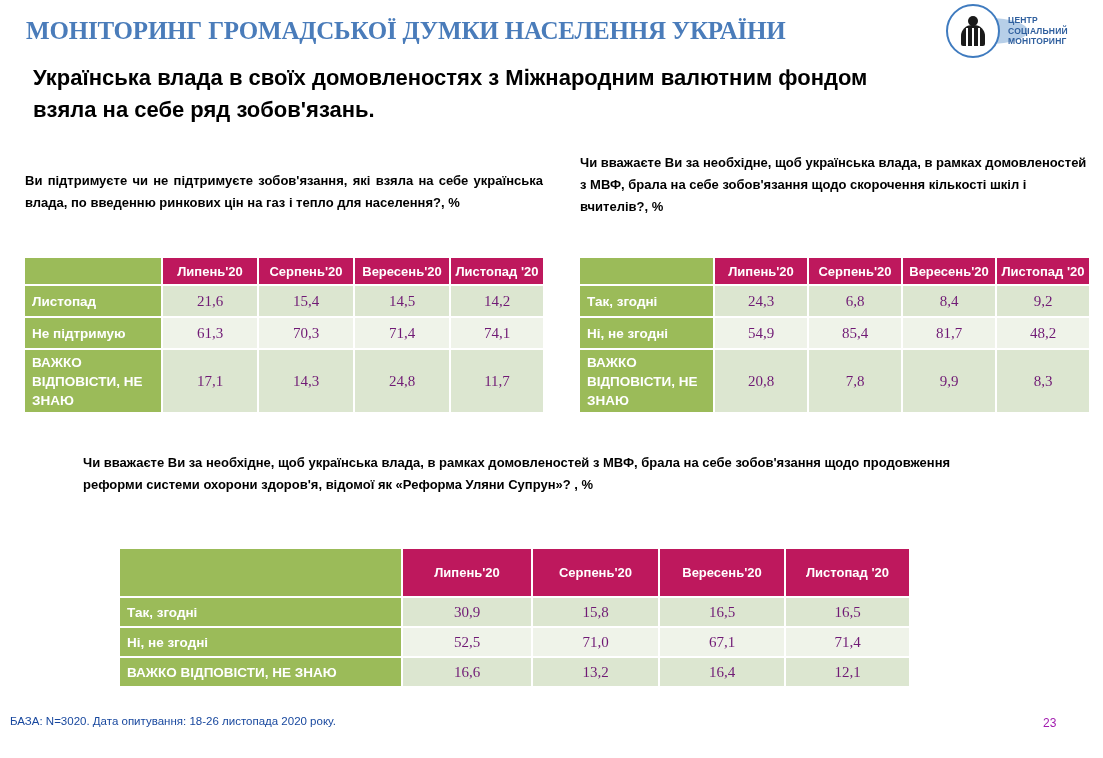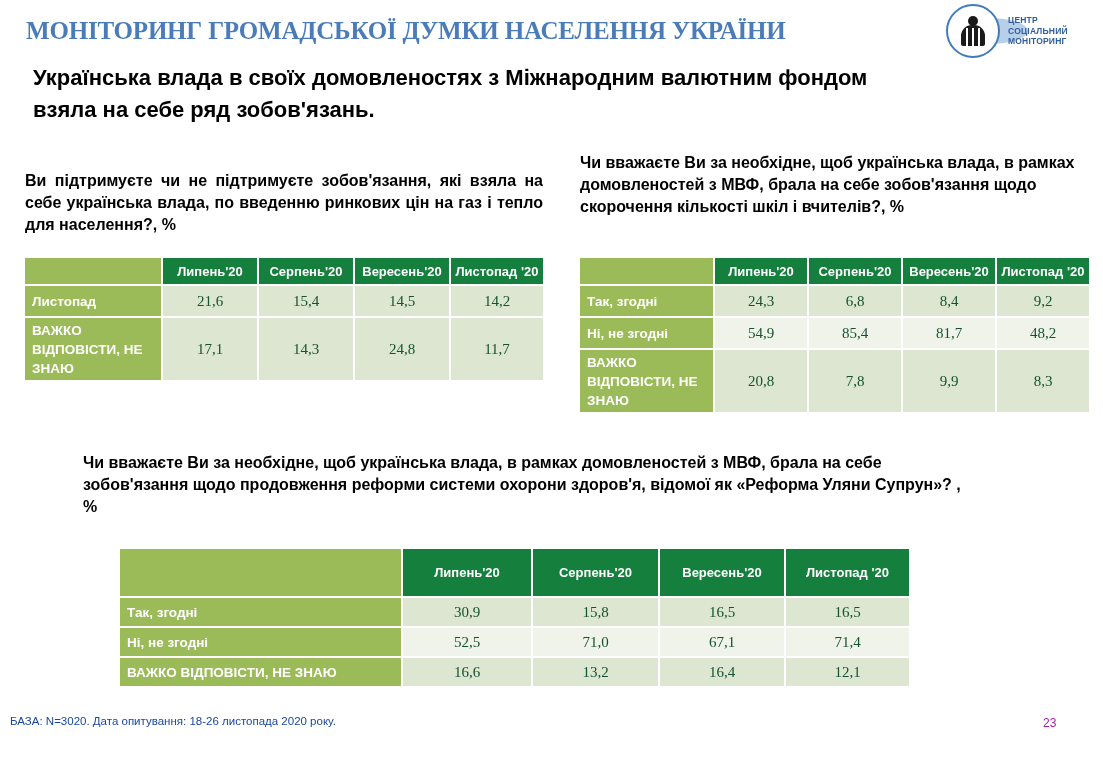--- a/index.html
+++ b/index.html
@@ -112,21 +112,21 @@
     width: 900px;
     font-size: 22px;
     font-weight: bold;
     line-height: 32px;
     color: #000000;
   }
 
   
   .question {
     position: absolute;
-    font-size: 16px;
+    font-size: 13px;
     font-weight: bold;
     line-height: 22px;
     color: #000000;
   }
   #question-left  { left: 25px;  top: 170px; width: 518px; text-align: justify; }
   #question-right { left: 580px; top: 152px; width: 512px; }
   #question-bottom{ left: 83px;  top: 452px; width: 880px; }
 
   
   .tbl {
@@ -137,39 +137,39 @@
   }
   .tbl td, .tbl th {
     padding: 0;
     margin: 0;
     vertical-align: middle;
     border-right: 2px solid #ffffff;
     border-bottom: 2px solid #ffffff;
     box-sizing: border-box;
   }
   .tbl .hdr {
-    background: #15803d;
+    background: #be185d;
     color: #ffffff;
     font-size: 13px;
     font-weight: bold;
     text-align: center;
   }
   .tbl .hdr.blank { background: #9bbb59; }
   .tbl .rowlbl {
     background: #9bbb59;
     color: #ffffff;
     font-size: 13.5px;
     font-weight: bold;
     text-align: left;
     padding-left: 7px;
     line-height: 19px;
   }
   .tbl .val {
     font-size: 15px;
-    color: #14532d;
+    color: #701a75;
     text-align: center;
     font-family: "Liberation Serif", serif;
   }
   .tbl .band-a { background: #dce6d0; }
   .tbl .band-b { background: #eff3e9; }
 
   
   #table-left   { left: 25px;  top: 258px; width: 520px; }
   #table-right  { left: 580px; top: 258px; width: 511px; }
   #table-bottom { left: 120px; top: 549px; width: 791px; }
@@ -239,20 +239,27 @@
   </thead>
   <tbody>
     <tr>
       <td class="rowlbl" style="height:32px">Листопад</td>
       <td class="val band-a">21,6</td>
       <td class="val band-a">15,4</td>
       <td class="val band-a">14,5</td>
       <td class="val band-a">14,2</td>
     </tr>
     <tr>
+      <td class="rowlbl" style="height:32px">Не підтримую</td>
+      <td class="val band-b">61,3</td>
+      <td class="val band-b">70,3</td>
+      <td class="val band-b">71,4</td>
+      <td class="val band-b">74,1</td>
+    </tr>
+    <tr>
       <td class="rowlbl" style="height:64px">ВАЖКО ВІДПОВІСТИ, НЕ ЗНАЮ</td>
       <td class="val band-a">17,1</td>
       <td class="val band-a">14,3</td>
       <td class="val band-a">24,8</td>
       <td class="val band-a">11,7</td>
     </tr>
   </tbody>
 </table>
 
 <table class="tbl" id="table-right">

